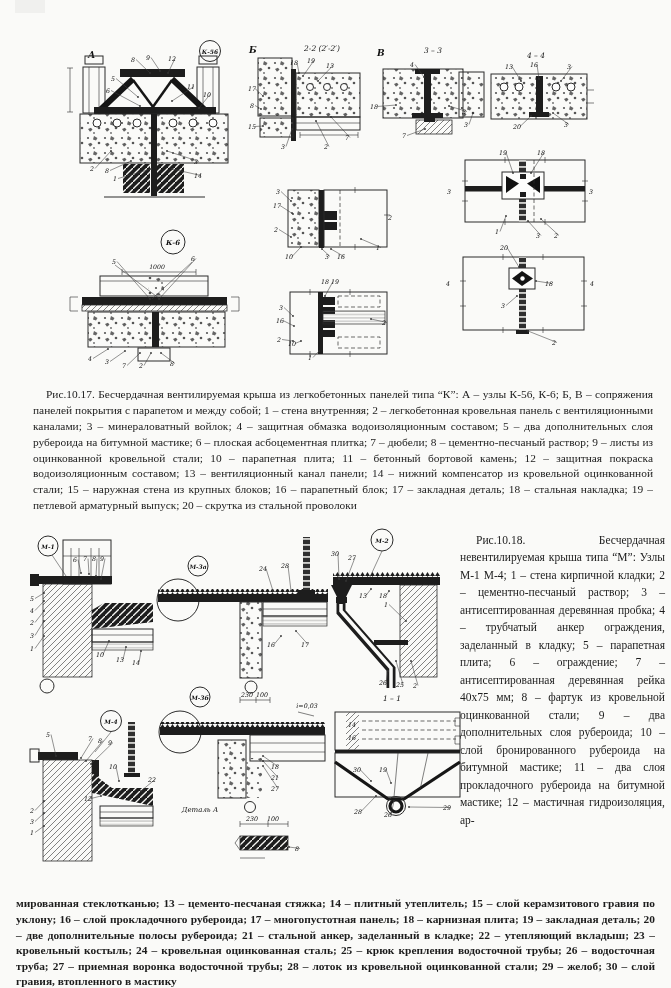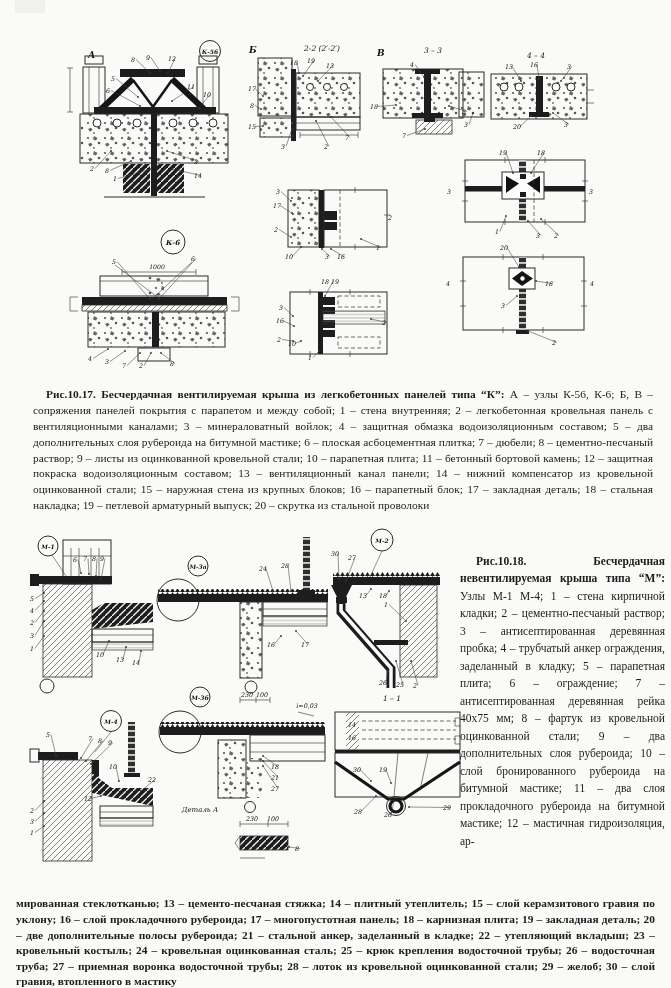--- a/index.html
+++ b/index.html
@@ -1,22 +1,22 @@
 <!DOCTYPE html>
 <html><head>
 <meta charset="utf-8">
 <style>
   html,body{margin:0;padding:0;background:#dededd;}
   #page{position:relative;width:671px;height:988px;background:#fafaf8;overflow:hidden;
         font-family:"Liberation Serif", serif;color:#1c1c1c;}
   .cap{position:absolute;text-align:justify;}
   #cap1{left:33px;top:376px;width:620px;font-size:11.4px;line-height:15.8px;text-indent:13px;}
-  #cap2{left:460px;top:541px;width:205px;font-size:11.5px;line-height:17.5px;text-indent:16px;}
+  #cap2{left:460px;top:520px;width:205px;font-size:11.5px;line-height:17.5px;text-indent:16px;}
   #cap3{left:16px;top:885px;width:639px;font-size:11.4px;line-height:15.6px;font-weight:bold;}
-  b{font-weight:bold;}
+  b{font-weight:normal;}
   svg{position:absolute;left:0;}
   .o{fill:none;stroke:#2b2b2b;stroke-width:1;}
   .of{fill:#fdfdfc;stroke:#2b2b2b;stroke-width:1;}
   .dk{fill:#1d1d1d;}
   .stp{fill:url(#stip);stroke:#2b2b2b;stroke-width:1;}
   .hatf{fill:url(#hat);stroke:#2b2b2b;stroke-width:.8;}
   .hlf{fill:url(#hl);stroke:#2b2b2b;stroke-width:.7;}
   .thin{stroke:#2b2b2b;stroke-width:.6;fill:none;}
   .dash{stroke:#2b2b2b;stroke-width:.7;fill:none;stroke-dasharray:4 2.5;}
   .lead{stroke:#3a3a3a;stroke-width:.55;fill:none;}

